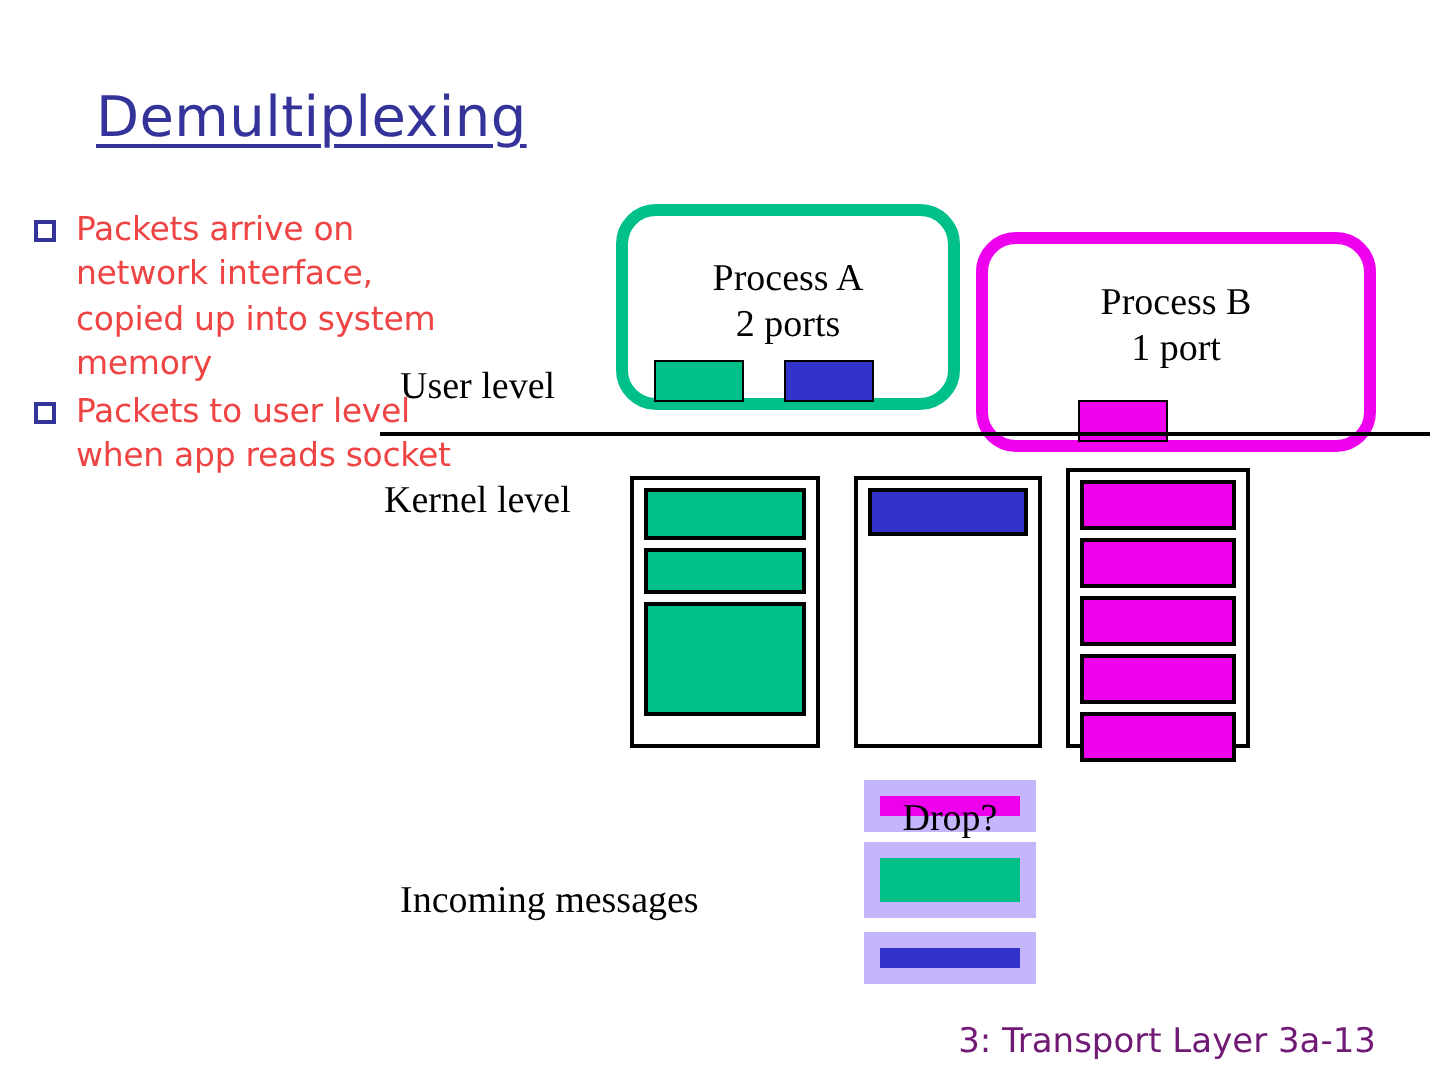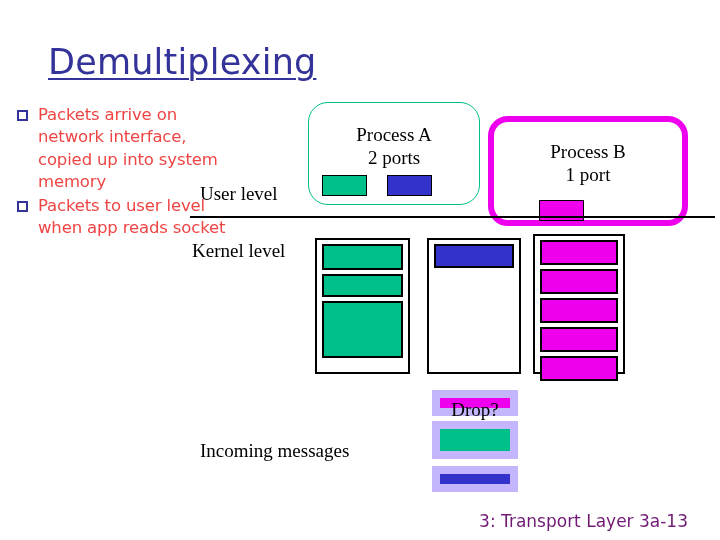--- a/index.html
+++ b/index.html
@@ -15,21 +15,21 @@
     overflow: hidden;
     font-family: "Liberation Sans", sans-serif;
   }
 
   
   #slide-title {
     position: absolute;
     left: 48px;
     top: 42px;
     font-family: "DejaVu Sans", sans-serif;
-    font-size: 35px;
+    font-size: 28px;
     font-weight: 400;
     letter-spacing: 0.2px;
     color: #333399;
     text-decoration: underline;
     text-decoration-thickness: 2px;
     text-underline-offset: 4px;
     white-space: nowrap;
   }
 
   
@@ -74,21 +74,21 @@
     position: absolute;
     box-sizing: border-box;
     background: #ffffff;
     border-radius: 20px;
   }
   #process-a-box {
     left: 308px;
     top: 102px;
     width: 172px;
     height: 103px;
-    border: 1px solid #a21caf;
+    border: 6px solid #a21caf;
   }
   #process-b-box {
     left: 488px;
     top: 116px;
     width: 200px;
     height: 110px;
     border: 6px solid #ee00ee;
   }
   .process-title {
     position: absolute;

